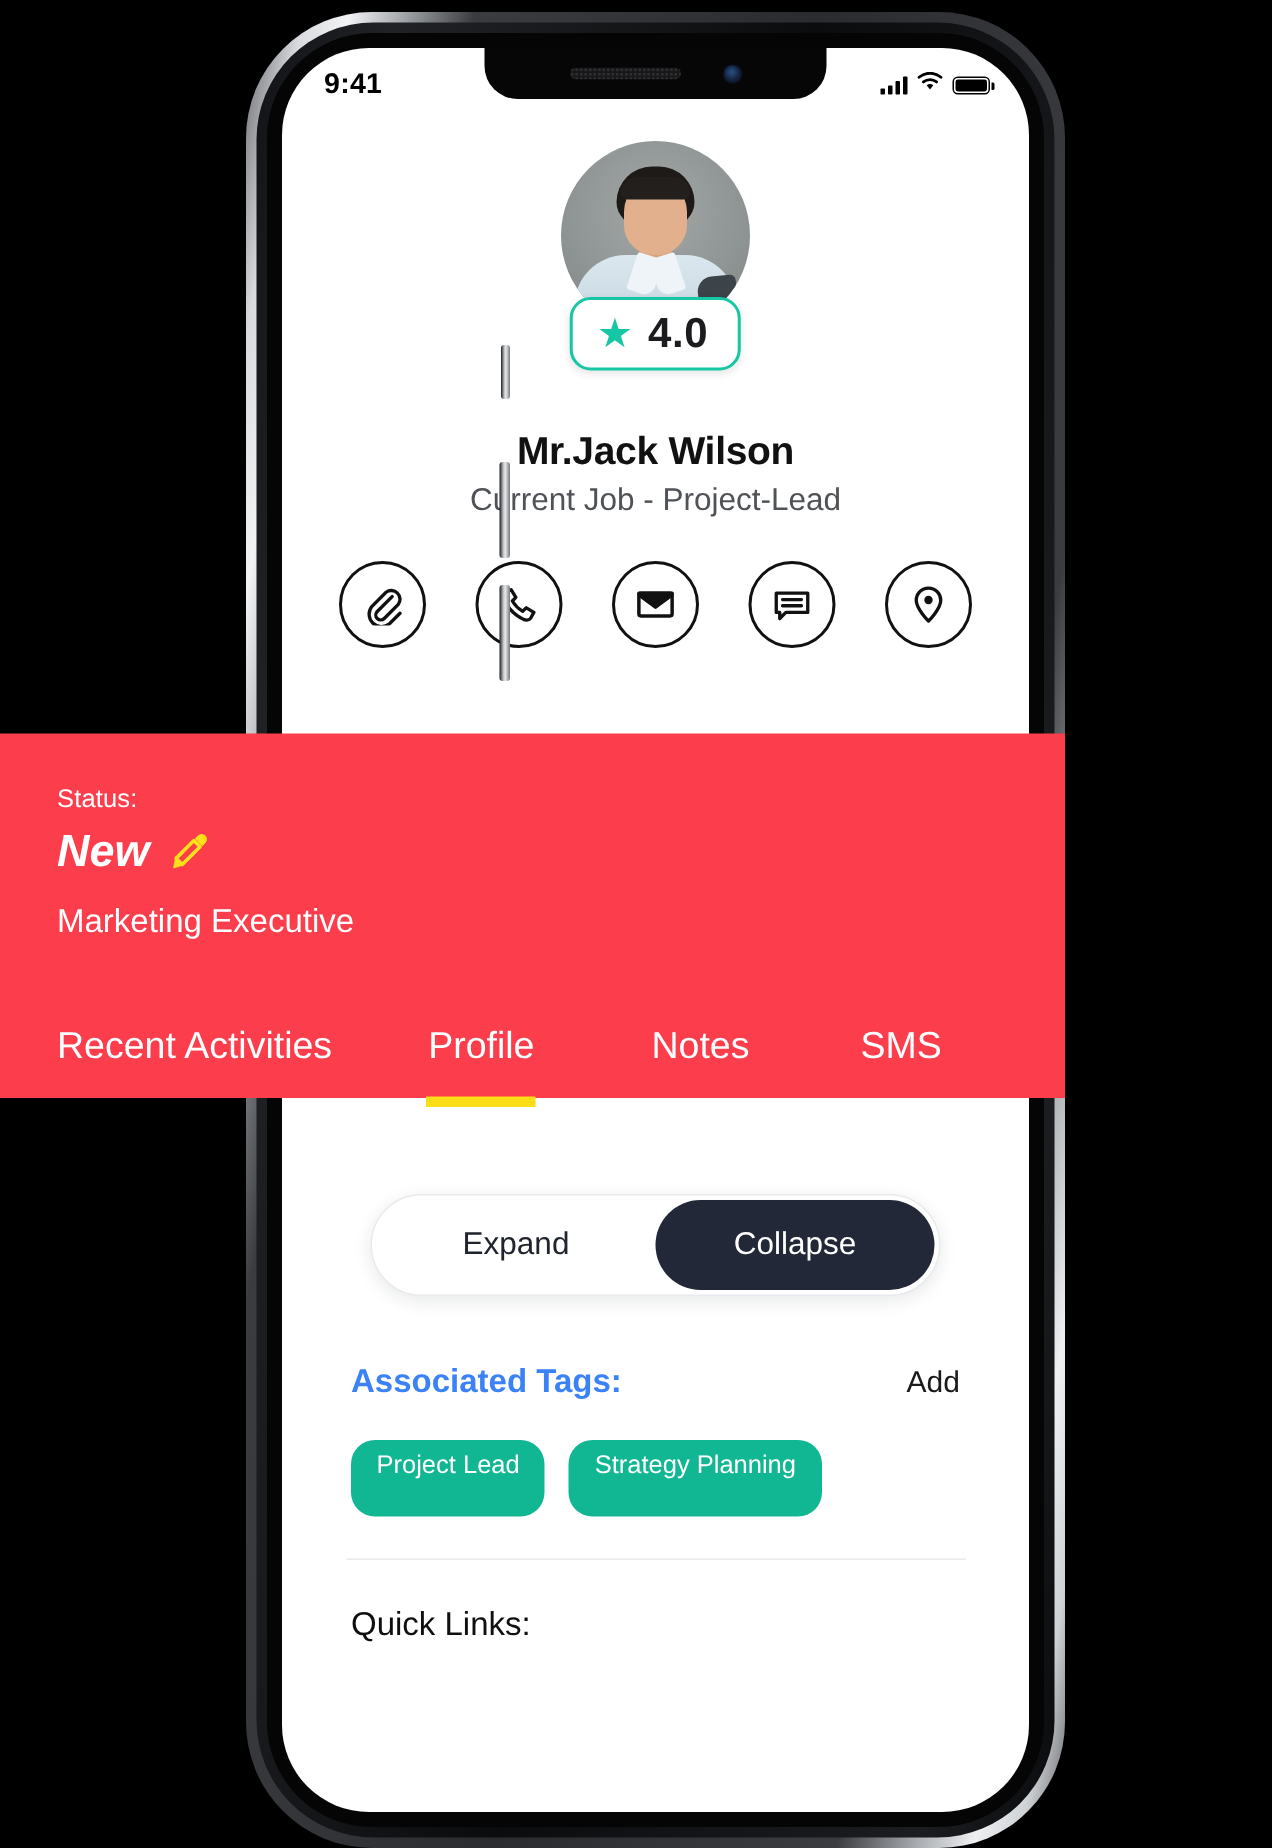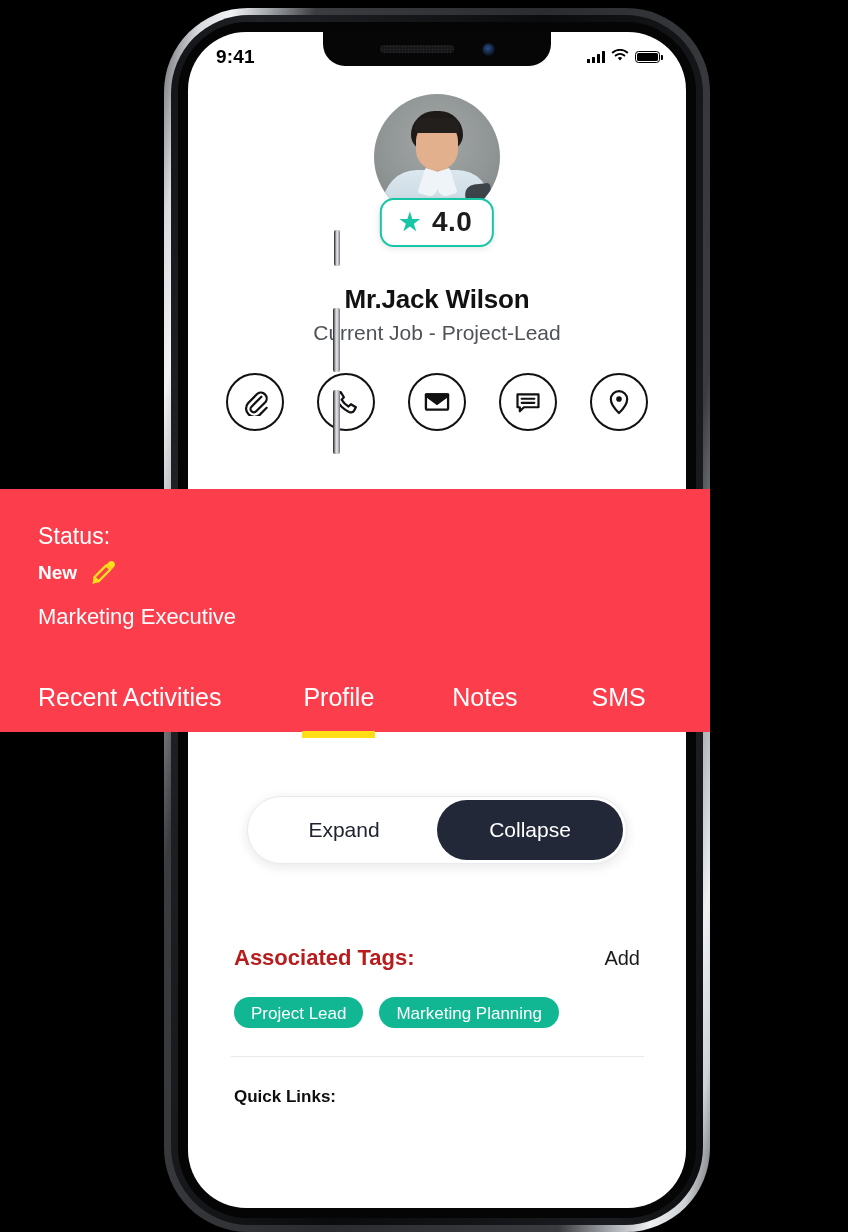--- a/index.html
+++ b/index.html
@@ -145,34 +145,34 @@
 
   
   .banner {
     position:absolute; left:0; top:489px;
     width:710px; height:243px;
     background:#fc3d4c;
     z-index:40;
     color:#fff;
     padding:34px 0 0 38px;
   }
-  .b-label { font-size:23px; font-weight:400; letter-spacing:.1px; }
+  .b-label { font-size:17px; font-weight:400; letter-spacing:.1px; }
   .b-row { display:flex; align-items:center; gap:12px; margin-top:8px; }
-  .b-new { font-size:19px; font-weight:bold; }
+  .b-new { font-size:30px; font-weight:bold;font-style:italic; }
   .pencil { width:30px; height:30px; }
   .b-sub { font-size:22px; margin-top:16px; }
 
   .tabs {
     position:absolute; left:38px; right:0; bottom:0;
     display:flex; align-items:flex-end; gap:0;
   }
   .tab {
     font-size:25px; color:#fff; padding-bottom:20px; position:relative;
   }
-  .tab.t0 { margin-right:82px; }
+  .tab.t0 { margin-right:64px; }
   .tab.t1 { margin-right:78px; }
   .tab.t2 { margin-right:74px; }
   .tab-underline {
     position:absolute; left:-1px; right:-1px; bottom:-6px;
     height:7px; background:#ffde17;
   }
 
   
   .content { position:absolute; left:0; right:0; top:732px; padding:0 26px; }
 
@@ -188,32 +188,32 @@
     flex:1; height:100%; border-radius:32px;
     display:flex; align-items:center; justify-content:center;
     font-size:21px; color:#20242e;
   }
   .seg.active { background:#222837; color:#fff; }
 
   .section-head {
     display:flex; align-items:baseline; justify-content:space-between;
     margin:44px 20px 0 20px;
   }
-  .section-title { font-size:22px; font-weight:bold; color:#b91c1c;margin-top:37px; }
+  .section-title { font-size:22px; font-weight:bold; color:#3b82f6; }
   .section-action { font-size:20px; color:#1a1a1b; }
 
   .tag-row { display:flex; gap:16px; margin:26px 0 0 20px; }
   .tag {
     background:#11b793; color:#fff; font-size:17px;
-    padding:7px 17px 4px; border-radius:16px;
+    padding:7px 17px 24px; border-radius:16px;
   }
 
   .divider { height:1px; background:#e9e9ea; margin:28px 16px 0 17px; }
 
-  .quick-title { font-size:17px; font-weight:bold; color:#0f0f10; margin:30px 0 0 20px; }
+  .quick-title { font-size:22px; font-weight:normal; color:#0f0f10; margin:30px 0 0 20px; }
   .nolinks {
     display:inline-block; margin:22px 0 0 20px;
     background:#3b8ceb; color:#fff; font-size:20px;
     padding:10px 26px 11px; border-radius:22px;
   }
 </style>
 </head>
 <body>
 
 <div id="stage">
@@ -311,21 +311,21 @@
           <div class="seg active">Collapse</div>
         </div>
 
         <div class="section-head">
           <div class="section-title">Associated Tags:</div>
           <div class="section-action">Add</div>
         </div>
 
         <div class="tag-row">
           <span class="tag">Project Lead</span>
-          <span class="tag">Marketing Planning</span>
+          <span class="tag">Strategy Planning</span>
         </div>
 
         <div class="divider"></div>
 
         <div class="quick-title">Quick Links:</div>
       </div>
 
     </div>
 
     <div class="btn-side btn-mute"></div>

